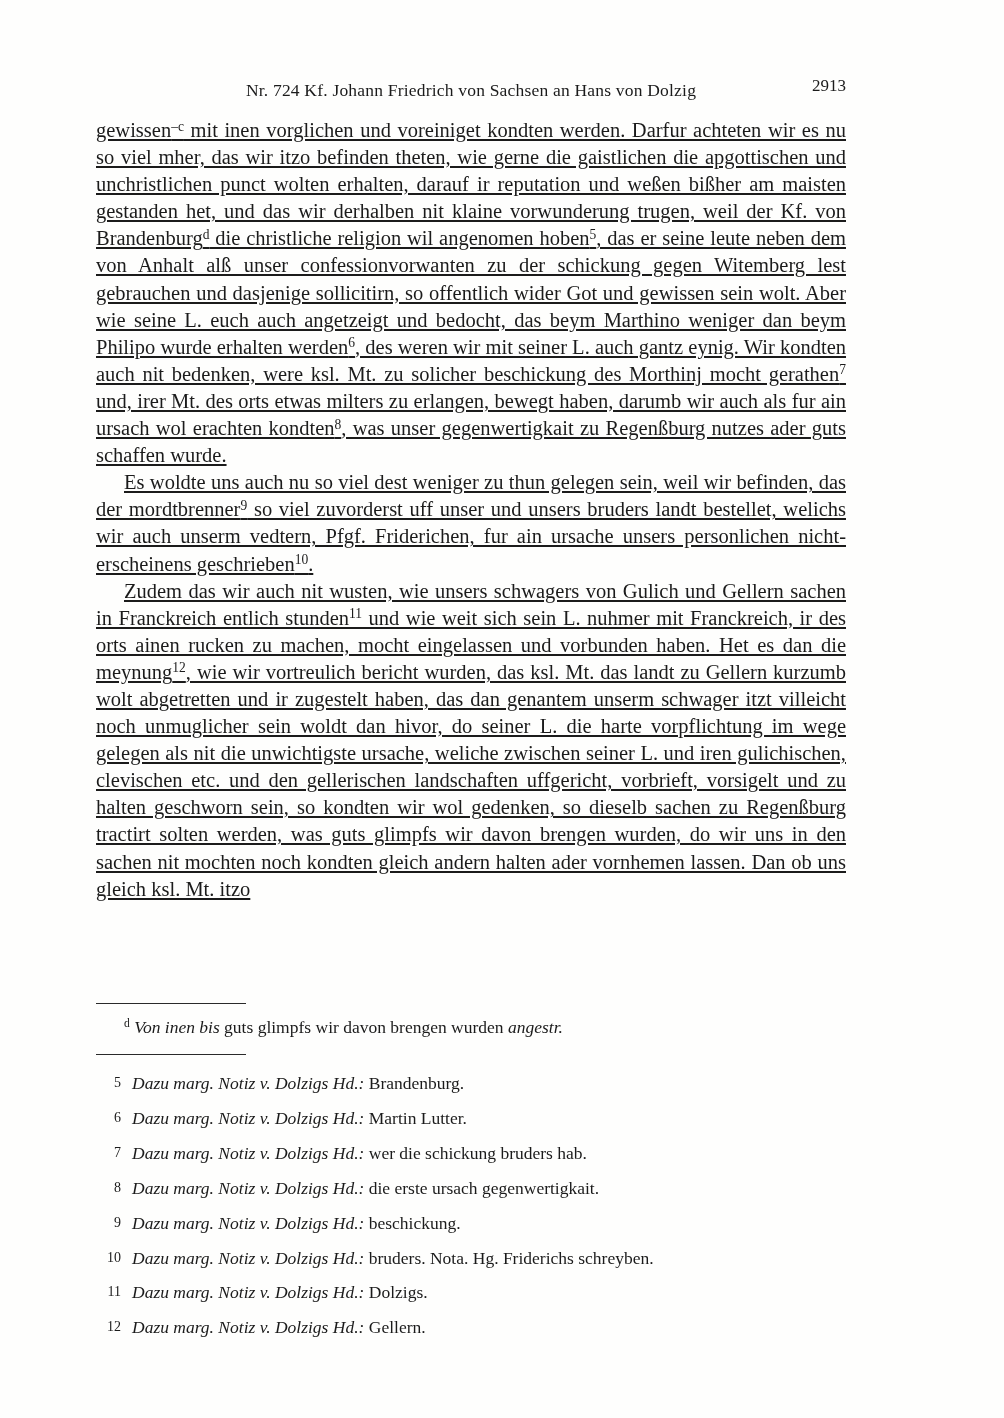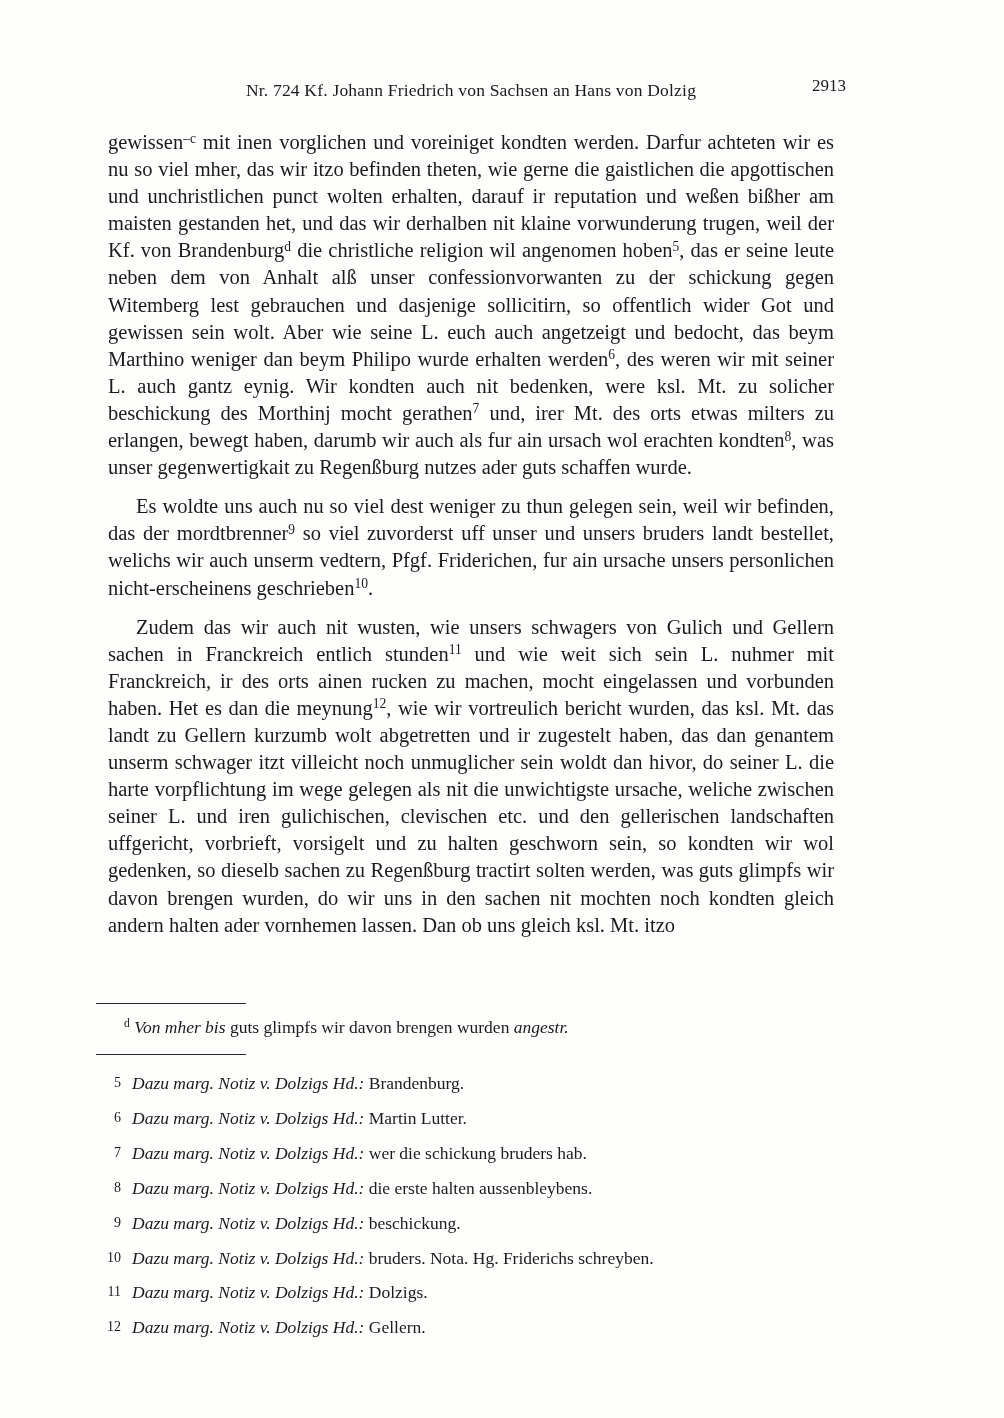--- a/index.html
+++ b/index.html
@@ -34,21 +34,21 @@
   }
   .body-text {
     position: absolute;
     left: 96px;
     width: 750px;
     top: 117px;
     font-size: 20.5px;
     line-height: 27.1px;
     text-align: justify;
   }
-  .para { margin: 12px; }
+  .para { margin: 0; text-decoration: underline; }
   .para.indent { text-indent: 28px; }
   sup.ref {
     font-size: 66%;
     line-height: 0;
     vertical-align: baseline;
     position: relative;
     top: -0.48em;
   }
   .footer {
     position: absolute;
@@ -94,38 +94,38 @@
   </div>
 
   <div class="body-text" id="body-paragraphs">
       <p class="para"><span>gewissen</span><sup class="ref">–c</sup><span> mit inen vorglichen und voreiniget kondten werden. Darfur achteten wir es nu so viel mher, das wir itzo befinden theten, wie gerne die gaistlichen die apgottischen und unchristlichen punct wolten erhalten, darauf ir reputation und weßen bißher am maisten gestanden het, und das wir derhalben nit klaine vorwunderung trugen, weil der Kf. von Brandenburg</span><sup class="ref">d</sup><span> die christliche religion wil angenomen hoben</span><sup class="ref">5</sup><span>, das er seine leute neben dem von Anhalt alß unser confessionvorwanten zu der schickung gegen Witemberg lest gebrauchen und dasjenige sollicitirn, so offentlich wider Got und gewissen sein wolt. Aber wie seine L. euch auch angetzeigt und bedocht, das beym Marthino weniger dan beym Philipo wurde erhalten werden</span><sup class="ref">6</sup><span>, des weren wir mit seiner L. auch gantz eynig. Wir kondten auch nit bedenken, were ksl. Mt. zu solicher beschickung des Morthinj mocht gerathen</span><sup class="ref">7</sup><span> und, irer Mt. des orts etwas milters zu erlangen, bewegt haben, darumb wir auch als fur ain ursach wol erachten kondten</span><sup class="ref">8</sup><span>, was unser gegenwertigkait zu Regenßburg nutzes ader guts schaffen wurde.</span></p>
       <p class="para indent"><span>Es woldte uns auch nu so viel dest weniger zu thun gelegen sein, weil wir befinden, das der mordtbrenner</span><sup class="ref">9</sup><span> so viel zuvorderst uff unser und unsers bruders landt bestellet, welichs wir auch unserm vedtern, Pfgf. Friderichen, fur ain ursache unsers personlichen nicht-erscheinens geschrieben</span><sup class="ref">10</sup><span>.</span></p>
       <p class="para indent"><span>Zudem das wir auch nit wusten, wie unsers schwagers von Gulich und Gellern sachen in Franckreich entlich stunden</span><sup class="ref">11</sup><span> und wie weit sich sein L. nuhmer mit Franckreich, ir des orts ainen rucken zu machen, mocht eingelassen und vorbunden haben. Het es dan die meynung</span><sup class="ref">12</sup><span>, wie wir vortreulich bericht wurden, das ksl. Mt. das landt zu Gellern kurzumb wolt abgetretten und ir zugestelt haben, das dan genantem unserm schwager itzt villeicht noch unmuglicher sein woldt dan hivor, do seiner L. die harte vorpflichtung im wege gelegen als nit die unwichtigste ursache, weliche zwischen seiner L. und iren gulichischen, clevischen etc. und den gellerischen landschaften uffgericht, vorbrieft, vorsigelt und zu halten geschworn sein, so kondten wir wol gedenken, so dieselb sachen zu Regenßburg tractirt solten werden, was guts glimpfs wir davon brengen wurden, do wir uns in den sachen nit mochten noch kondten gleich andern halten ader vornhemen lassen. Dan ob uns gleich ksl. Mt. itzo</span></p>
     </div>
 
   <div class="footer">
     <div class="fn-rule"></div>
-    <div class="fn-d" id="fn-d"><sup class="ref">d</sup><i> Von mher bis </i><span>guts glimpfs wir davon brengen wurden </span><i>angestr.</i></div>
+    <div class="fn-d" id="fn-d"><sup class="ref">d</sup><i> Von inen bis </i><span>guts glimpfs wir davon brengen wurden </span><i>angestr.</i></div>
     <div class="fn-rule fn-rule-2"></div>
     <div class="fn-list" id="footnotes">
         <div class="fn-line">
           <span class="fn-num">5</span>
           <span class="fn-body"><i>Dazu marg. Notiz v. Dolzigs Hd.: </i><span>Brandenburg.</span></span>
         </div>
         <div class="fn-line">
           <span class="fn-num">6</span>
           <span class="fn-body"><i>Dazu marg. Notiz v. Dolzigs Hd.: </i><span>Martin Lutter.</span></span>
         </div>
         <div class="fn-line">
           <span class="fn-num">7</span>
           <span class="fn-body"><i>Dazu marg. Notiz v. Dolzigs Hd.: </i><span>wer die schickung bruders hab.</span></span>
         </div>
         <div class="fn-line">
           <span class="fn-num">8</span>
-          <span class="fn-body"><i>Dazu marg. Notiz v. Dolzigs Hd.: </i><span>die erste halten aussenbleybens.</span></span>
+          <span class="fn-body"><i>Dazu marg. Notiz v. Dolzigs Hd.: </i><span>die erste ursach gegenwertigkait.</span></span>
         </div>
         <div class="fn-line">
           <span class="fn-num">9</span>
           <span class="fn-body"><i>Dazu marg. Notiz v. Dolzigs Hd.: </i><span>beschickung.</span></span>
         </div>
         <div class="fn-line">
           <span class="fn-num">10</span>
           <span class="fn-body"><i>Dazu marg. Notiz v. Dolzigs Hd.: </i><span>bruders. Nota. Hg. Friderichs schreyben.</span></span>
         </div>
         <div class="fn-line">

